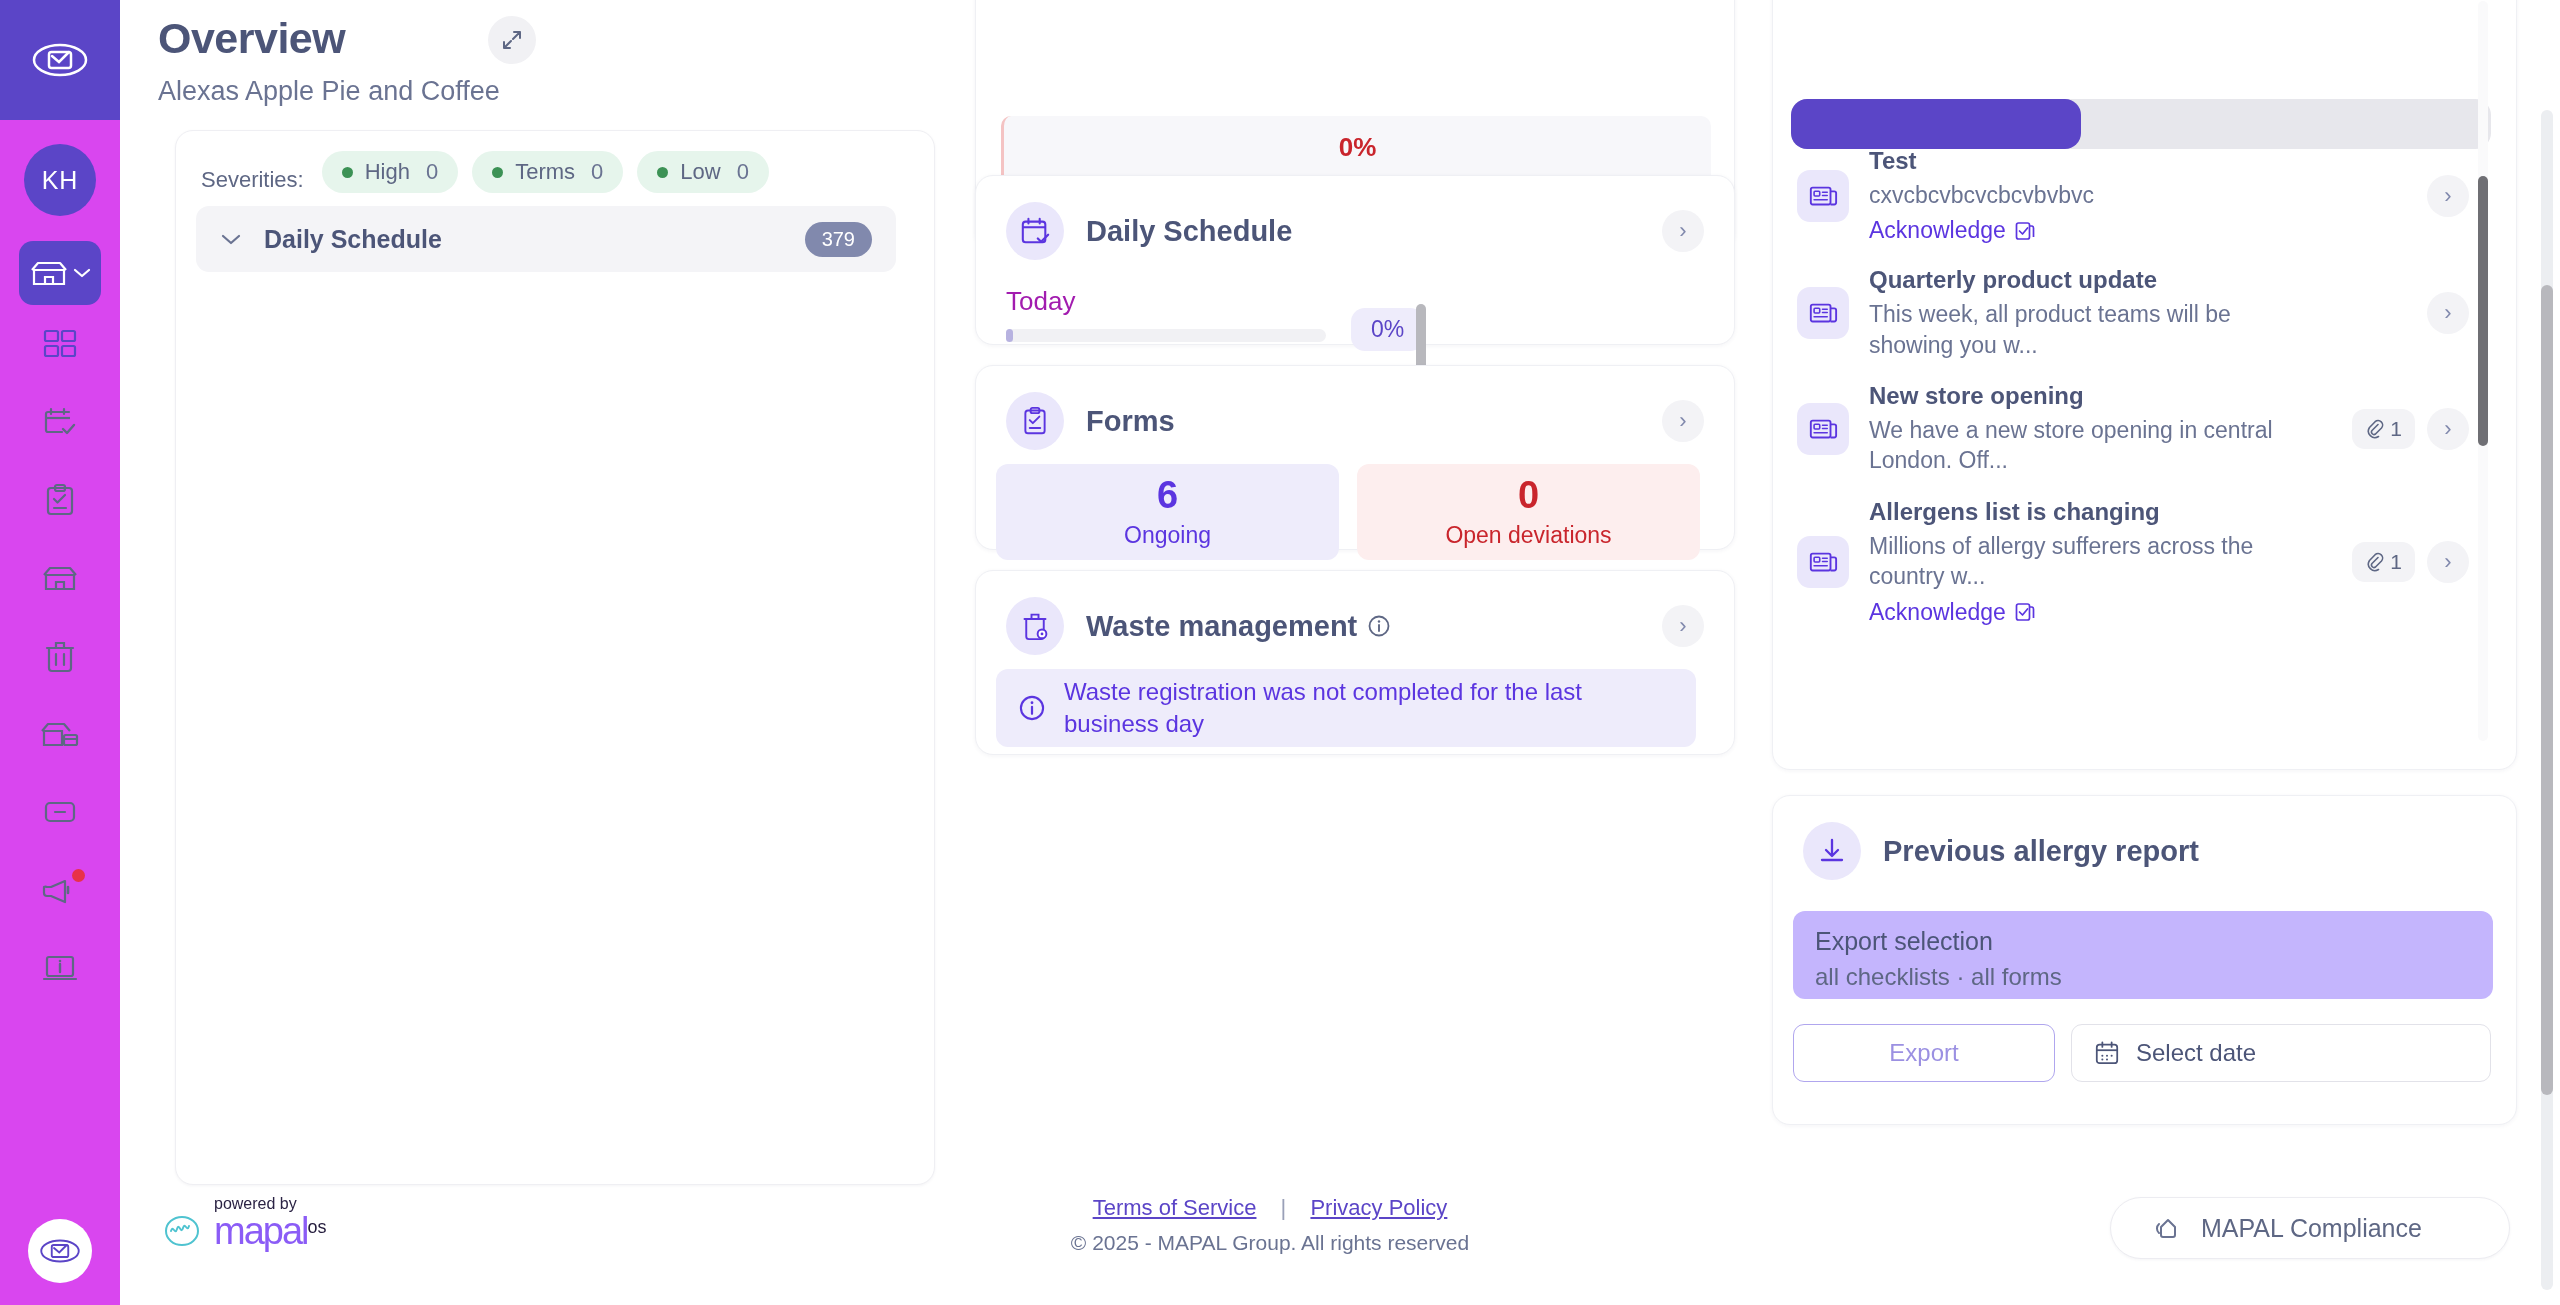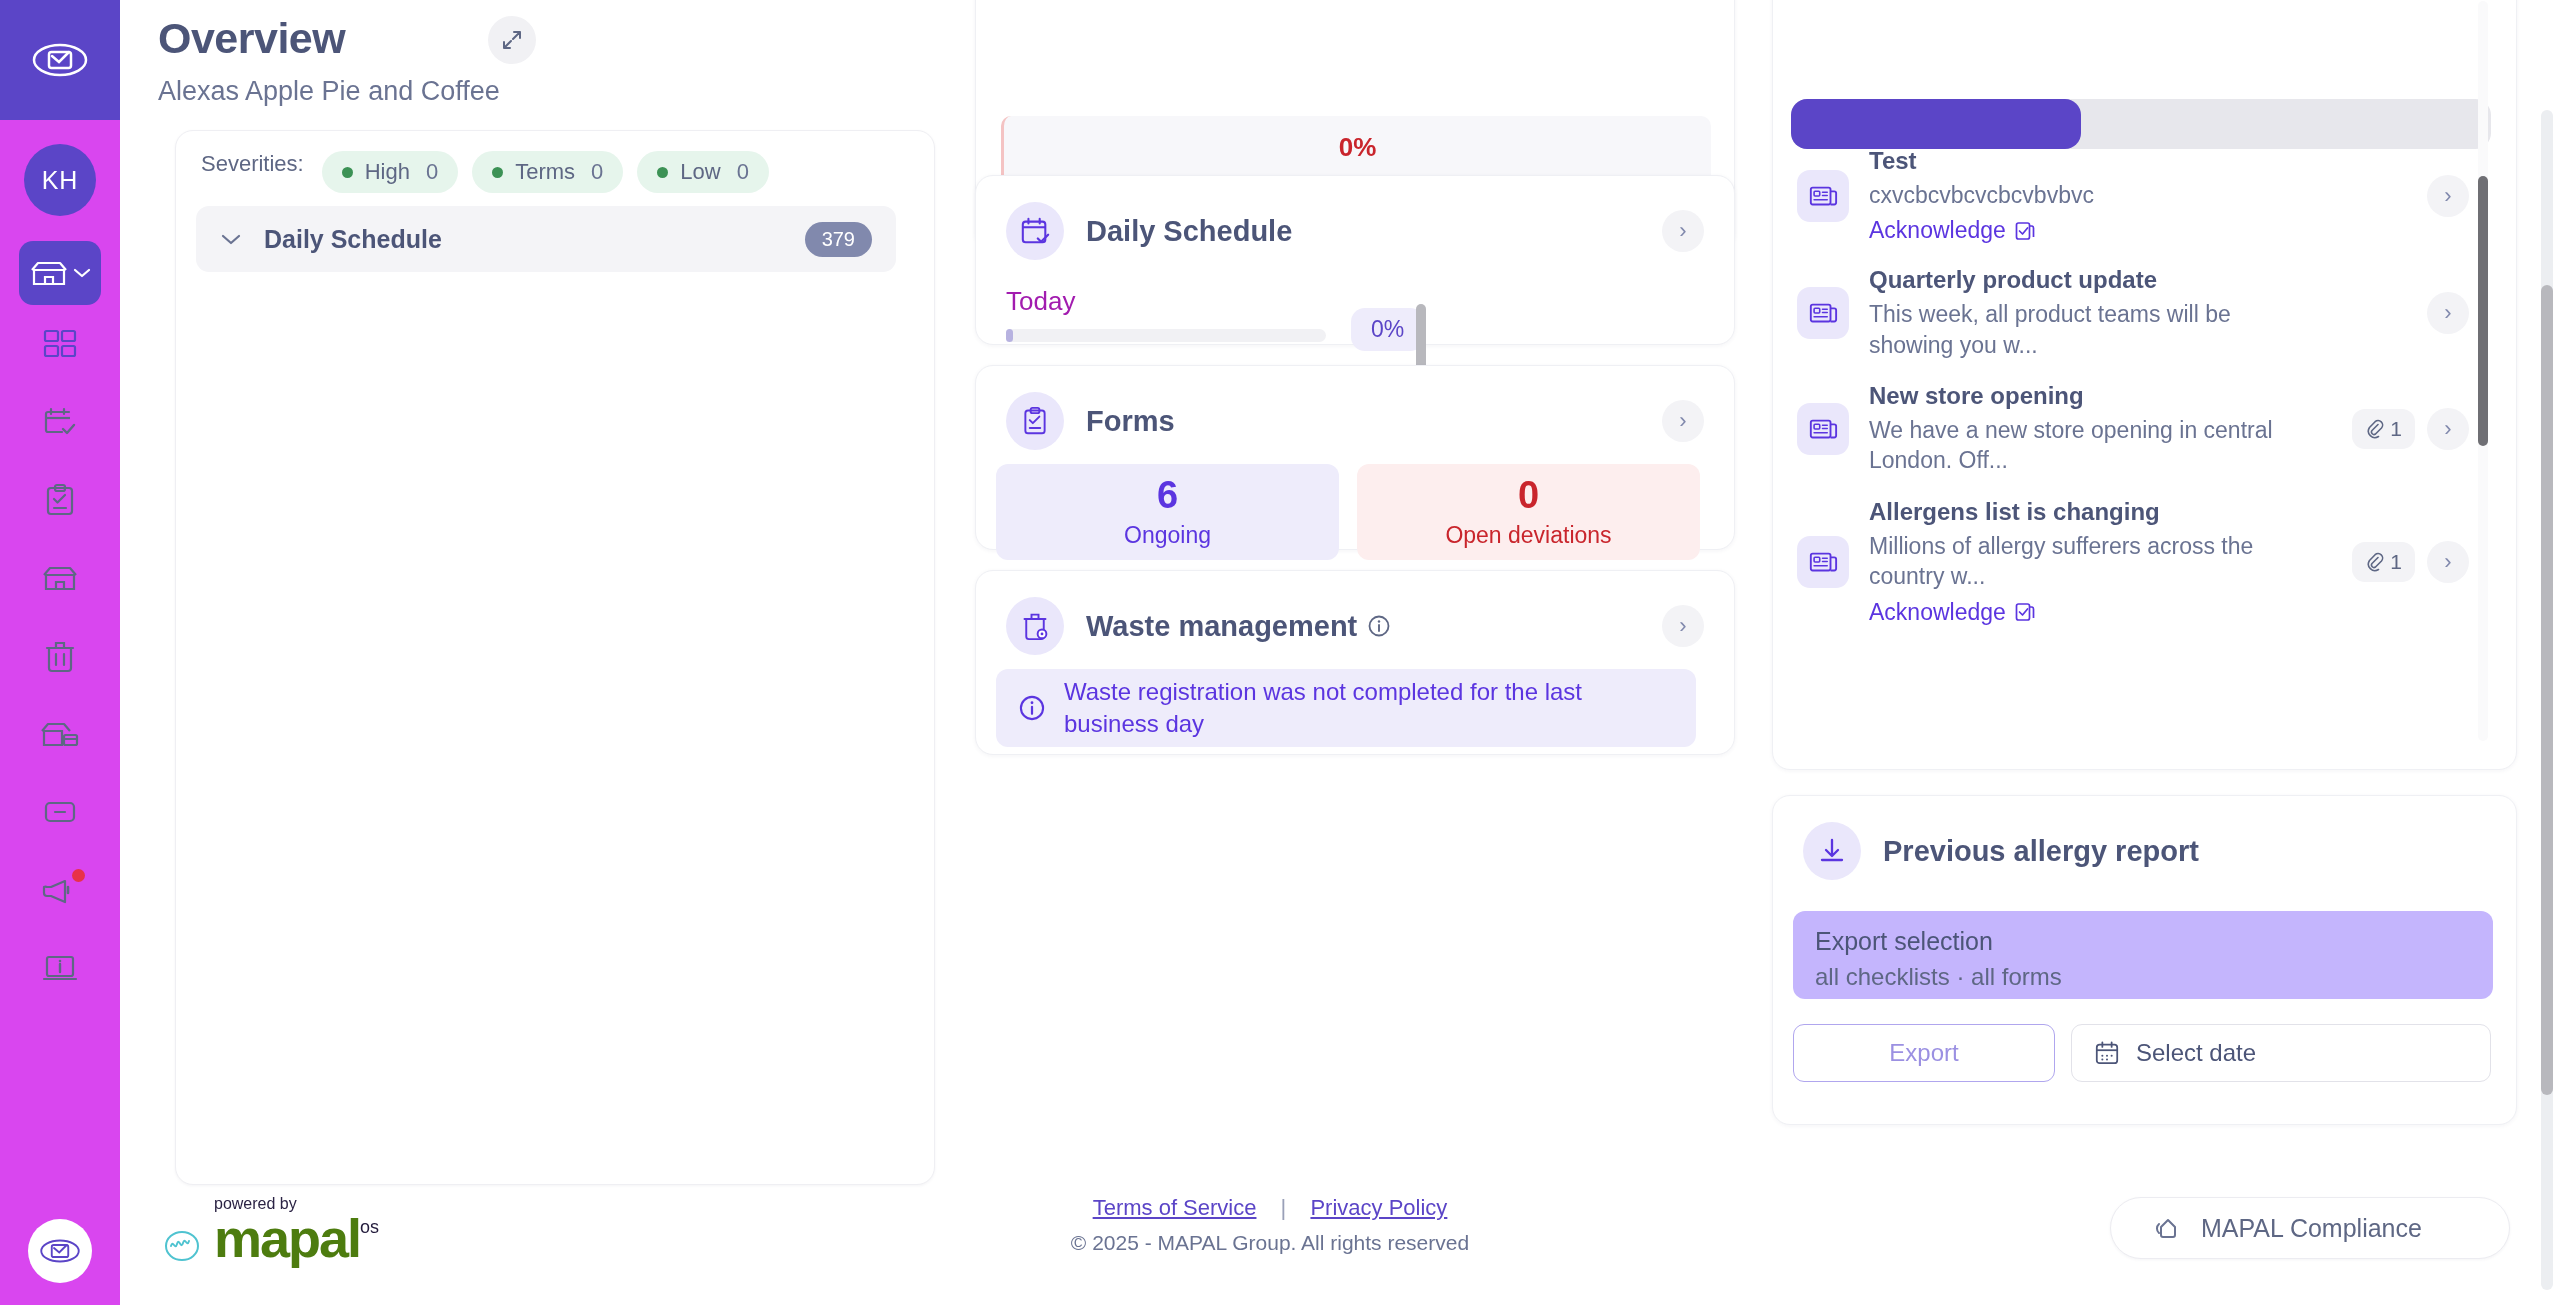--- a/index.html
+++ b/index.html
@@ -70,21 +70,21 @@
   
   #left-panel {
     position: absolute; left: 175px; top: 130px;
     width: 760px; height: 1055px;
     background: #fff; border: 1px solid #efeff3;
     border-radius: 18px;
     box-shadow: 0 1px 3px rgba(40,40,80,.05);
   }
   #severities {
     position: absolute; left: 25px; top: 20px;
-    display: flex; align-items: flex-start; gap: 14px;
+    display: flex; align-items: flex-end; gap: 14px;
   }
   .sev-label { font-size: 22px; color: #5e6784; margin-right: 4px; }
   .sev-pill {
     background: #e6f5ec; border-radius: 999px;
     padding: 8px 20px;
     display: flex; align-items: center; gap: 12px;
     font-size: 22px; color: #5e6784;
   }
   .sev-dot { width: 11px; height: 11px; border-radius: 50%; background: #3c9255; }
   .sev-count { color: #6a7392; margin-left: 4px; }
@@ -684,21 +684,21 @@
 
 <div id="footer">
   <div id="mapal-logo">
     <svg width="44" height="48" viewBox="0 0 44 48" fill="none">
       <ellipse cx="22" cy="30" rx="16" ry="14" stroke="#4fc3d0" stroke-width="2"></ellipse>
       <path d="M11 30c2-7 4 5 6-2s4 6 6-1 4 5 6-2" stroke="#4fc3d0" stroke-width="2" fill="none" stroke-linecap="round"></path>
     </svg>
     <div style="display:flex;flex-direction:column;">
       <span style="font-size:16px;color:#2b2344;">powered by</span>
       <span style="display:flex;align-items:flex-start;">
-        <span style="font-size:54px;font-weight:bold;color:#4d7c0f;letter-spacing:-2px;line-height:.95;">mapal</span>
+        <span style="font-size:38px;font-weight:normal;color:#8b5cf6;letter-spacing:-2px;line-height:.95;">mapal</span>
         <span style="font-size:18px;color:#221a3b;margin-top:4px;">os</span>
       </span>
     </div>
   </div>
   <div id="footer-links">
     <a href="#">Terms of Service</a>
     <span class="sep">|</span>
     <a href="#">Privacy Policy</a>
   </div>
   <div id="footer-copy">© 2025 - MAPAL Group. All rights reserved</div>

